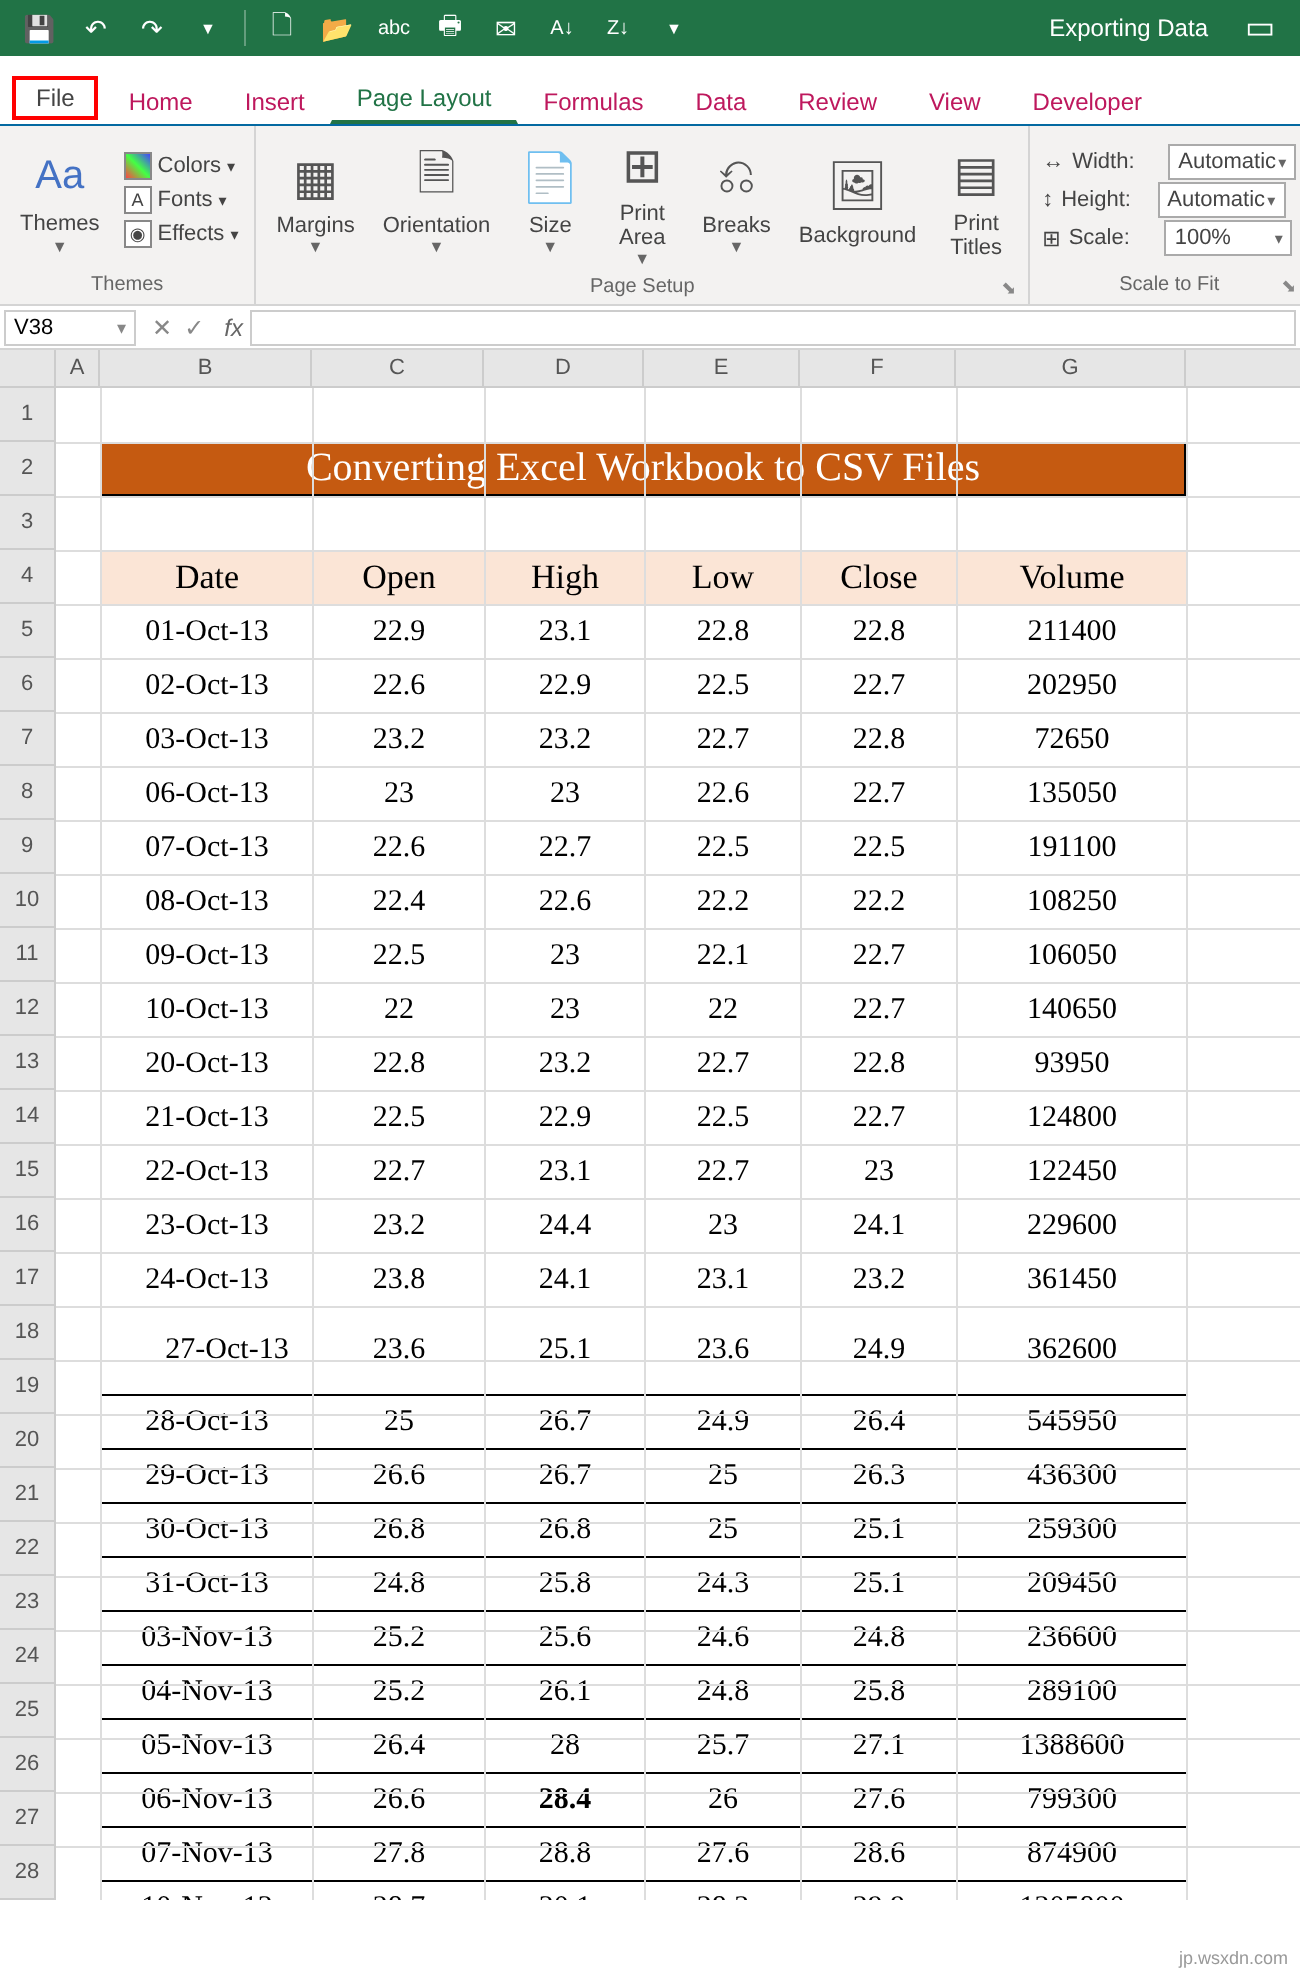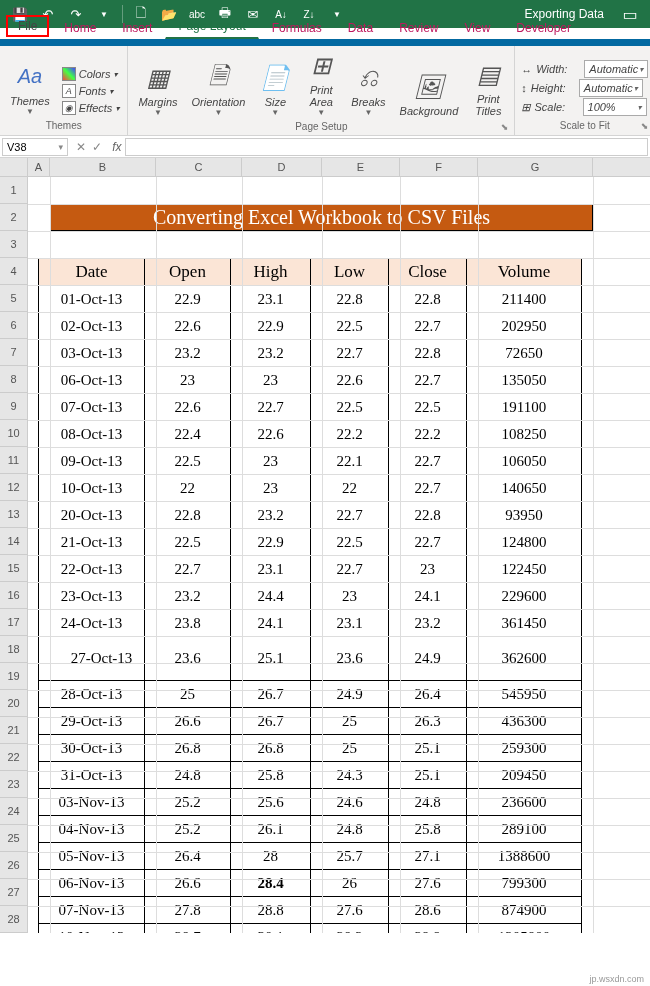--- a/index.html
+++ b/index.html
@@ -7,29 +7,29 @@
 
 
 .title-bar { background: #217346; color: #fff; height: 28px; display: flex; align-items: center; }
 .qat { display: flex; align-items: center; padding-left: 8px; gap: 4px; }
 .qat-btn { width: 24px; height: 22px; display: flex; align-items: center; justify-content: center; color: #fff; font-size: 13px; cursor: pointer; }
 .qat-sep { width: 1px; height: 18px; background: rgba(255,255,255,0.3); margin: 0 2px; }
 .doc-title { margin-left: auto; font-size: 12px; padding-right: 6px; }
 .win-ctrl { width: 40px; height: 28px; display: flex; align-items: center; justify-content: center; color: #fff; font-size: 16px; cursor: pointer; }
 
 
-.ribbon-tabs { display: flex; background: #fff; border-bottom: 7px solid #0369a1; height: 18px; align-items: flex-end; position: relative; }
+.ribbon-tabs { display: flex; background: #fff; border-bottom: 1px solid #0369a1; height: 35px; align-items: flex-end; position: relative; }
 .ribbon-tab { padding: 4px 12px; font-size: 12px; color: #be185d; cursor: pointer; border: 1px solid transparent; border-bottom: none; }
 .ribbon-tab.file { color: #444; border: 2px solid red; margin: 2px 2px 2px 6px; padding: 2px 10px; }
 .ribbon-tab.active { color: #217346; border-bottom: 2px solid #217346; }
 
 
 .ribbon { background: #f3f2f1; border-bottom: 1px solid #d4d4d4; display: flex; height: 90px; }
 .ribbon-group { border-right: 1px solid #d4d4d4; display: flex; flex-direction: column; padding: 2px 4px; }
-.ribbon-group-content { flex: 1; display: flex; align-items: flex-end; gap: 2px; font-style: italic; }
+.ribbon-group-content { flex: 1; display: flex; align-items: center; gap: 2px; }
 .ribbon-group-label { text-align: center; font-size: 10px; color: #666; padding: 2px 0; position: relative; }
 .ribbon-group-label .launcher { position: absolute; right: 2px; bottom: 2px; font-size: 9px; color: #888; cursor: pointer; }
 
 .big-btn { display: flex; flex-direction: column; align-items: center; justify-content: flex-start; padding: 2px 6px; cursor: pointer; min-width: 42px; }
 .big-btn .icon { width: 32px; height: 32px; display: flex; align-items: center; justify-content: center; font-size: 24px; color: #555; }
 .big-btn .label { font-size: 11px; color: #444; text-align: center; line-height: 1.1; margin-top: 2px; }
 .big-btn .dd { font-size: 8px; color: #666; }
 
 .small-opts { display: flex; flex-direction: column; gap: 1px; padding: 2px; }
 .small-opt { display: flex; align-items: center; gap: 3px; font-size: 11px; color: #444; padding: 1px 2px; cursor: pointer; }
@@ -260,21 +260,21 @@
         <div class="row-h" style="height: 27px;">22</div>
         <div class="row-h" style="height: 27px;">23</div>
         <div class="row-h" style="height: 27px;">24</div>
         <div class="row-h" style="height: 27px;">25</div>
         <div class="row-h" style="height: 27px;">26</div>
         <div class="row-h" style="height: 27px;">27</div>
         <div class="row-h" style="height: 27px;">28</div>
       </div>
     <div class="cells" id="cells" style="width: 565px; height: 756px;">
       <div class="content-title" style="left: 22px; top: 27px; width: 543px; height: 27px;">Converting Excel Workbook to CSV Files</div>
-      <table class="data-table" style="left: 10px; top: 81px;">
+      <table class="data-table" style="left: 22px; top: 81px;">
         <thead>
             <tr id="data-head">
               <th style="width: 106px; height: 27px;">Date</th>
               <th style="width: 86px; height: 27px;">Open</th>
               <th style="width: 80px; height: 27px;">High</th>
               <th style="width: 78px; height: 27px;">Low</th>
               <th style="width: 78px; height: 27px;">Close</th>
               <th style="width: 115px; height: 27px;">Volume</th>
             </tr>
           </thead>

